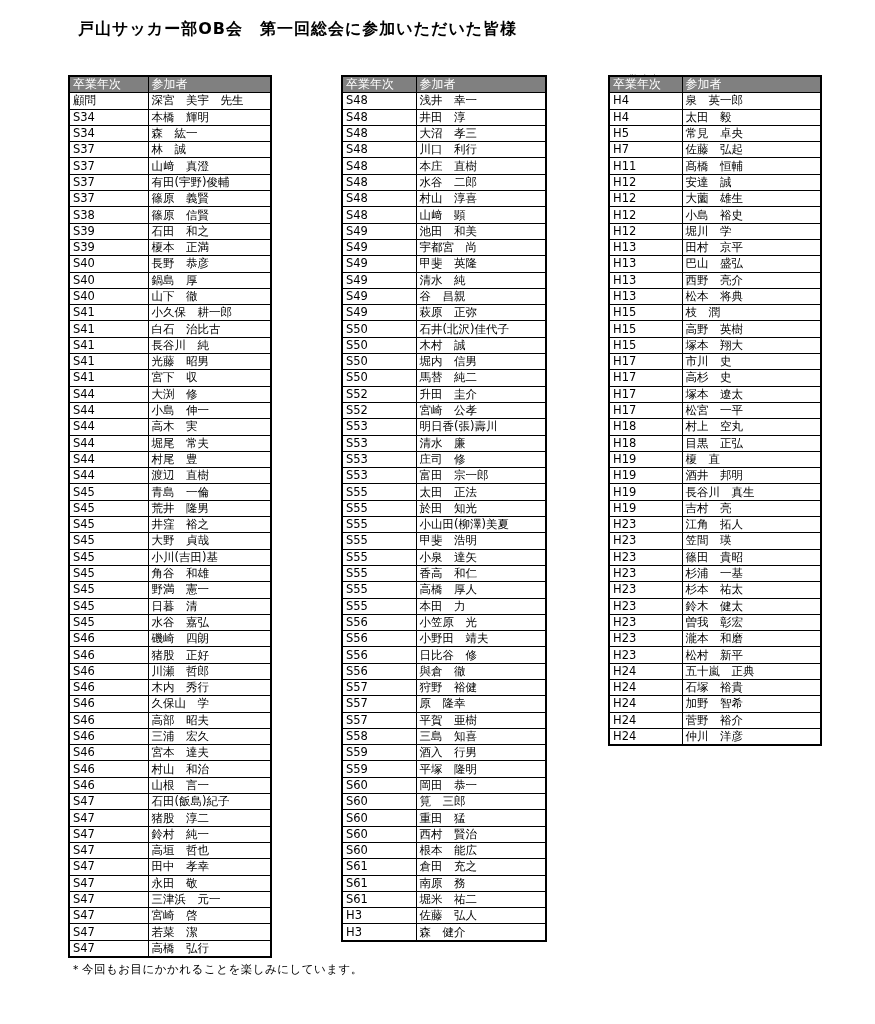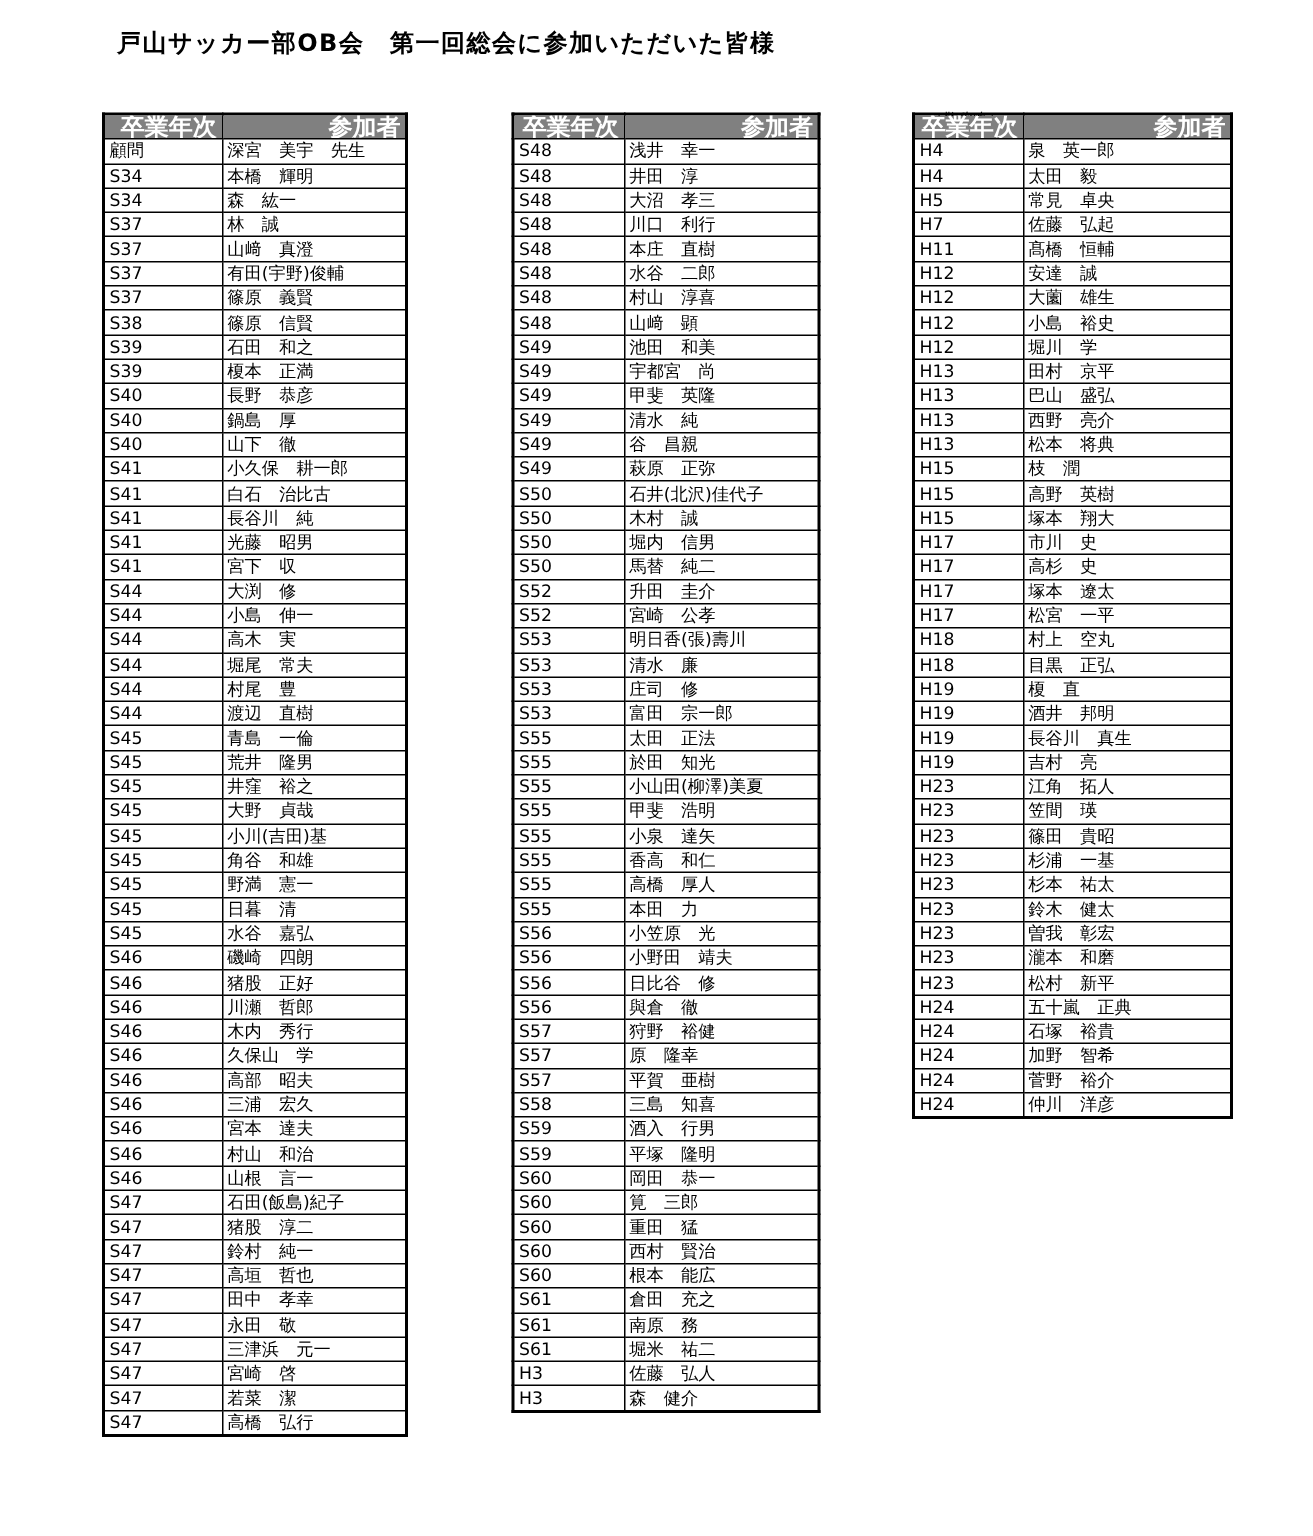--- a/index.html
+++ b/index.html
@@ -35,23 +35,22 @@
     border:1px solid #000;
     height:15.3px;
     padding:0 3px;
     font-size:11.5px;
     line-height:15px;
     text-align:left;
     white-space:nowrap;
     overflow:hidden;
   }
   table.roster th{
-    font-weight:bold;
-    font-size:16px;
-    text-align:right;
+    font-weight:normal;
+    font-size:12px;
   }
   .footer{
     position:absolute;left:70px;top:962px;
     font-size:11.5px;letter-spacing:0.5px;white-space:nowrap;
   }
 </style>
 </head>
 <body>
 
 <div class="page">
@@ -674,13 +673,14 @@
           <td>H24</td>
           <td>菅野　裕介</td>
         </tr>
         <tr>
           <td>H24</td>
           <td>仲川　洋彦</td>
         </tr>
       </tbody>
     </table>
 
+  <div class="footer">＊今回もお目にかかれることを楽しみにしています。</div>
 </div>
 
 </body></html>

